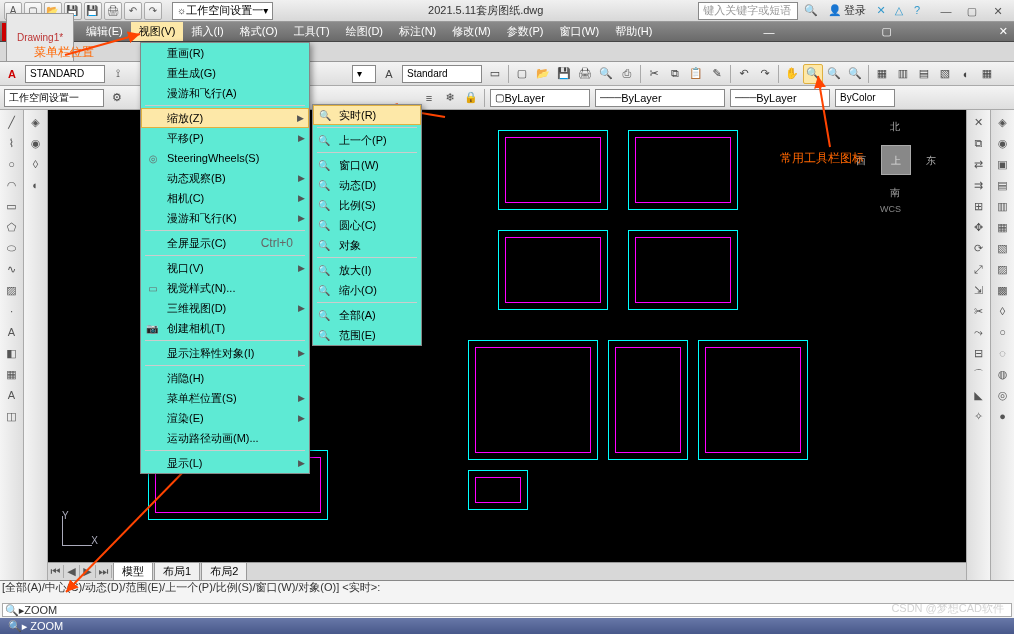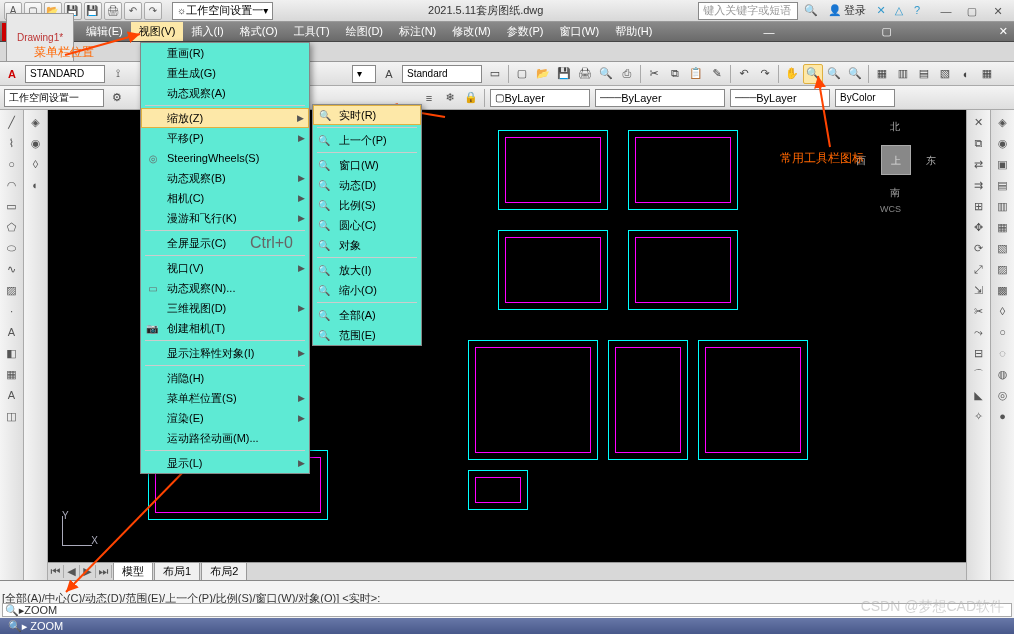--- a/index.html
+++ b/index.html
@@ -36,32 +36,32 @@
 .viewcube .cube{width:30px;height:30px;background:#888;border:1px solid #aaa;position:absolute;top:25px;left:25px;color:#ddd;font-size:10px;text-align:center;line-height:30px}
 .viewcube .dir{position:absolute;color:#aaa;font-size:10px}
 .anno{position:absolute;color:#f60;font-size:12px;pointer-events:none}
 .drawing-block{position:absolute;border:1px solid #0ff}
 .drawing-block::before{content:"";position:absolute;inset:6px;border:1px solid #f0f}
 .menu-popup{position:absolute;background:#5eead4;border:1px solid #888;box-shadow:2px 2px 6px rgba(0,0,0,.4);min-width:170px;z-index:100}
 .menu-popup .mi{height:20px;display:flex;align-items:center;padding:0 18px 0 26px;position:relative;cursor:default}
 .menu-popup .mi.sel{background:#fde8a8;border:1px solid #e0b040;padding-left:25px}
 .menu-popup .mi .ico{position:absolute;left:4px;width:16px;text-align:center;color:#666;font-size:10px}
 .menu-popup .mi .arw{position:absolute;right:4px;font-size:9px;color:#555}
-.menu-popup .mi .sc{position:absolute;right:16px;color:#666;font-size:16px}
+.menu-popup .mi .sc{position:absolute;right:16px;color:#666;font-size:12px}
 .menu-popup hr{border:none;border-top:1px solid #ccc;margin:2px 4px}
 .layout-tabs{position:absolute;bottom:0;left:0;right:0;height:18px;background:#d8d8d8;display:flex;align-items:center;font-size:10px;border-top:1px solid #999}
 .lt-btn{width:16px;text-align:center;color:#555;border-right:1px solid #aaa}
 .lt-tab{padding:1px 8px;background:#f0f0f0;border:1px solid #999;margin-left:1px}
 .lt-tab.active{background:#fff}
 .cmdline{position:absolute;left:0;right:0;bottom:16px;height:38px;background:#f4f4f4;border-top:1px solid #888;font-family:SimSun,monospace;font-size:11px;color:#333;padding:0 2px}
-.cmdline .hist{height:22px;overflow:hidden;line-height:11px;padding-top:12px}
+.cmdline .hist{height:22px;overflow:hidden;line-height:11px;padding-top:1px}
 .cmdline .input{height:14px;background:#fff;border:1px solid #aaa;display:flex;align-items:center;padding-left:2px}
 .statusbar{position:absolute;left:0;right:0;bottom:0;height:16px;background:linear-gradient(#6878a8,#48588a);display:flex;align-items:center;color:#fff;font-size:10px;padding:0 4px}
 .statusbar .sb-item{padding:0 4px}
-.watermark{position:absolute;right:10px;bottom:18px;color:rgba(180,180,180,.6);font-size:14px;z-index:50}
+.watermark{position:absolute;right:10px;bottom:18px;color:rgba(180,180,180,.6);font-size:11px;z-index:50}
 .ucs{position:absolute;left:10px;bottom:30px;width:40px;height:40px}
 .ucs .y{position:absolute;left:4px;top:0;color:#aab;font-size:10px}
 .ucs .x{position:absolute;right:0;bottom:4px;color:#aab;font-size:10px}
 .ucs::before{content:"";position:absolute;left:4px;bottom:4px;width:30px;height:1px;background:#aab}
 .ucs::after{content:"";position:absolute;left:4px;bottom:4px;width:1px;height:30px;background:#aab}
 svg.arrline{position:absolute;pointer-events:none;z-index:90}
 .tiny{font-size:9px;color:#888;position:absolute}
 </style>
 </head>
 <body>
@@ -270,21 +270,21 @@
 </div>
 
 <div class="menu-popup" id="view-menu" style="top:42px;left:140px">
     <div class="mi">
       <span>重画(R)</span>
     </div>
     <div class="mi">
       <span>重生成(G)</span>
     </div>
     <div class="mi">
-      <span>动态观察(A)</span>
+      <span>漫游和飞行(A)</span>
     </div>
     <hr>
     <div class="mi sel">
       <span>缩放(Z)</span>
       <span class="arw">▶</span>
     </div>
     <div class="mi">
       <span>平移(P)</span>
       <span class="arw">▶</span>
     </div>
@@ -309,21 +309,21 @@
       <span>全屏显示(C)</span>
       <span class="sc">Ctrl+0</span>
     </div>
     <hr>
     <div class="mi">
       <span>视口(V)</span>
       <span class="arw">▶</span>
     </div>
     <div class="mi">
       <span class="ico">▭</span>
-      <span>动态观察(N)...</span>
+      <span>视觉样式(N)...</span>
     </div>
     <div class="mi">
       <span>三维视图(D)</span>
       <span class="arw">▶</span>
     </div>
     <div class="mi">
       <span class="ico">📷</span>
       <span>创建相机(T)</span>
     </div>
     <hr>

